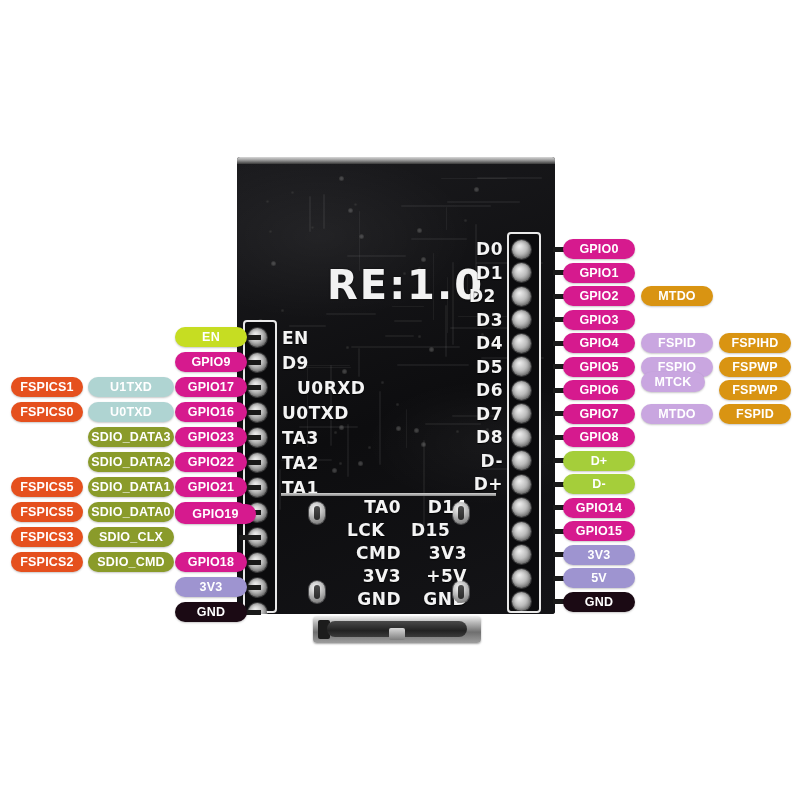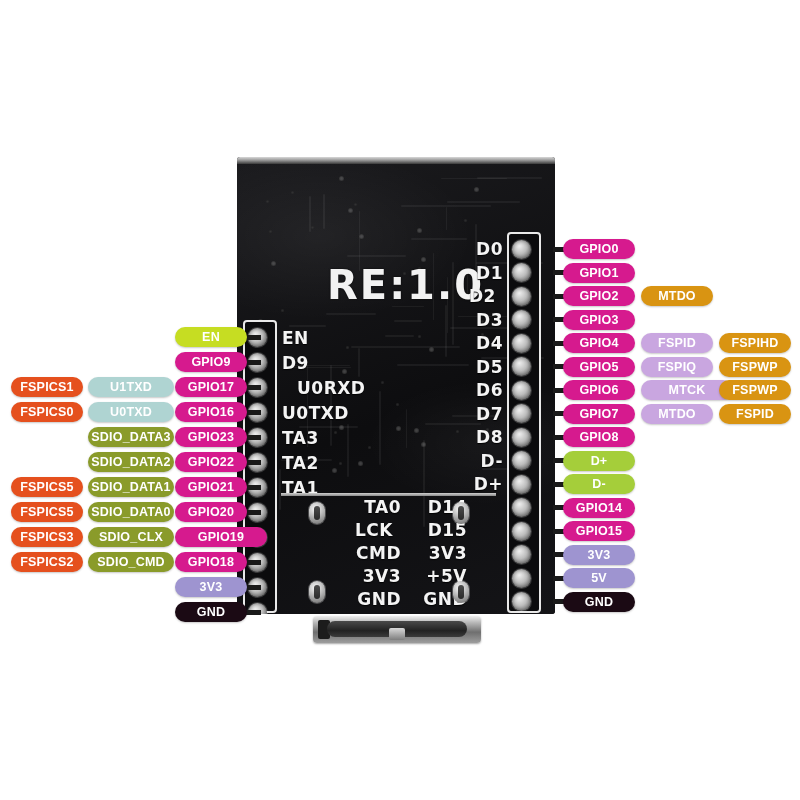--- a/index.html
+++ b/index.html
@@ -289,26 +289,26 @@
         <div class="silk" style="left: 232px; top: 176px; text-align: right; width: 34px;">D4</div>
         <div class="silk" style="left: 232px; top: 199.5px; text-align: right; width: 34px;">D5</div>
         <div class="silk" style="left: 232px; top: 223px; text-align: right; width: 34px;">D6</div>
         <div class="silk" style="left: 232px; top: 246.5px; text-align: right; width: 34px;">D7</div>
         <div class="silk" style="left: 232px; top: 270px; text-align: right; width: 34px;">D8</div>
         <div class="silk" style="left: 232px; top: 293.5px; text-align: right; width: 34px;">D-</div>
         <div class="silk" style="left: 232px; top: 317px; text-align: right; width: 34px;">D+</div>
       </div>
     <div id="silk-bottom">
         <div class="silk" style="left: 110px; top: 340px; width: 54px; text-align: right;">TA0</div>
-        <div class="silk" style="left: 110px; top: 363px; width: 54px; text-align: center;">LCK</div>
+        <div class="silk" style="left: 110px; top: 363px; width: 54px; text-align: left;">LCK</div>
         <div class="silk" style="left: 110px; top: 386px; width: 54px; text-align: right;">CMD</div>
         <div class="silk" style="left: 110px; top: 409px; width: 54px; text-align: right;">3V3</div>
         <div class="silk" style="left: 110px; top: 432px; width: 54px; text-align: right;">GND</div>
         <div class="silk" style="left: 174px; top: 340px; width: 56px; text-align: right;">D14</div>
-        <div class="silk" style="left: 174px; top: 363px; width: 56px; text-align: right;">D15</div>
+        <div class="silk" style="left: 174px; top: 363px; width: 56px; text-align: left;">D15</div>
         <div class="silk" style="left: 174px; top: 386px; width: 56px; text-align: right;">3V3</div>
         <div class="silk" style="left: 174px; top: 409px; width: 56px; text-align: right;">+5V</div>
         <div class="silk" style="left: 174px; top: 432px; width: 56px; text-align: right;">GND</div>
       </div>
 
     <div class="rail" style="left:6px; top:163px; width:30px; height:289px;"></div>
     <div class="rail" style="left:270px; top:75px; width:30px; height:377px;"></div>
     <div id="pads">
         <div class="pad" style="left: 11px; top: 170.5px;"></div>
         <div class="pad" style="left: 11px; top: 195.5px;"></div>
@@ -375,21 +375,21 @@
       <div class="pill" style="left: 88px; top: 452px; width: 86px; background: rgb(138, 155, 42);">SDIO_DATA2</div>
       <div class="stub" style="left: 239px; top: 484.5px; width: 22px;"></div>
       <div class="pill" style="left: 175px; top: 477px; width: 72px; background: rgb(214, 26, 142);">GPIO21</div>
       <div class="pill" style="left: 88px; top: 477px; width: 86px; background: rgb(138, 155, 42);">SDIO_DATA1</div>
       <div class="pill" style="left: 11px; top: 477px; width: 72px; background: rgb(229, 80, 30);">FSPICS5</div>
       <div class="stub" style="left: 239px; top: 509.5px; width: 22px;"></div>
       <div class="pill" style="left: 175px; top: 502px; width: 72px; background: rgb(214, 26, 142);">GPIO20</div>
       <div class="pill" style="left: 88px; top: 502px; width: 86px; background: rgb(138, 155, 42);">SDIO_DATA0</div>
       <div class="pill" style="left: 11px; top: 502px; width: 72px; background: rgb(229, 80, 30);">FSPICS5</div>
       <div class="stub" style="left: 239px; top: 534.5px; width: 22px;"></div>
-      <div class="pill" style="left: 175px; top: 527px; width: 92px; background: rgb(214, 26, 142);">GPIO19</div>
+      <div class="pill" style="left: 175px; top: 504px; width: 81px; background: rgb(214, 26, 142);">GPIO19</div>
       <div class="pill" style="left: 88px; top: 527px; width: 86px; background: rgb(138, 155, 42);">SDIO_CLX</div>
       <div class="pill" style="left: 11px; top: 527px; width: 72px; background: rgb(229, 80, 30);">FSPICS3</div>
       <div class="stub" style="left: 239px; top: 559.5px; width: 22px;"></div>
       <div class="pill" style="left: 175px; top: 552px; width: 72px; background: rgb(214, 26, 142);">GPIO18</div>
       <div class="pill" style="left: 88px; top: 552px; width: 86px; background: rgb(138, 155, 42);">SDIO_CMD</div>
       <div class="pill" style="left: 11px; top: 552px; width: 72px; background: rgb(229, 80, 30);">FSPICS2</div>
       <div class="stub" style="left: 239px; top: 584.5px; width: 22px;"></div>
       <div class="pill" style="left: 175px; top: 577px; width: 72px; background: rgb(158, 148, 208);">3V3</div>
       <div class="stub" style="left: 239px; top: 609.5px; width: 22px;"></div>
       <div class="pill" style="left: 175px; top: 602px; width: 72px; background: rgb(27, 10, 20);">GND</div>
@@ -407,21 +407,21 @@
       <div class="stub" style="left: 553px; top: 340.5px; width: 12px;"></div>
       <div class="pill" style="left: 563px; top: 333px; width: 72px; background: rgb(214, 26, 142);">GPIO4</div>
       <div class="pill" style="left: 641px; top: 333px; width: 72px; background: rgb(201, 166, 224);">FSPID</div>
       <div class="pill" style="left: 719px; top: 333px; width: 72px; background: rgb(217, 148, 18);">FSPIHD</div>
       <div class="stub" style="left: 553px; top: 364px; width: 12px;"></div>
       <div class="pill" style="left: 563px; top: 356.5px; width: 72px; background: rgb(214, 26, 142);">GPIO5</div>
       <div class="pill" style="left: 641px; top: 356.5px; width: 72px; background: rgb(201, 166, 224);">FSPIQ</div>
       <div class="pill" style="left: 719px; top: 356.5px; width: 72px; background: rgb(217, 148, 18);">FSPWP</div>
       <div class="stub" style="left: 553px; top: 387.5px; width: 12px;"></div>
       <div class="pill" style="left: 563px; top: 380px; width: 72px; background: rgb(214, 26, 142);">GPIO6</div>
-      <div class="pill" style="left: 641px; top: 380px; width: 92px; background: rgb(201, 166, 224); border-radius: 10px;">MTCK</div>
+      <div class="pill" style="left: 641px; top: 372px; width: 64px; background: rgb(201, 166, 224); border-radius: 10px;">MTCK</div>
       <div class="pill" style="left: 719px; top: 380px; width: 72px; background: rgb(217, 148, 18);">FSPWP</div>
       <div class="stub" style="left: 553px; top: 411px; width: 12px;"></div>
       <div class="pill" style="left: 563px; top: 403.5px; width: 72px; background: rgb(214, 26, 142);">GPIO7</div>
       <div class="pill" style="left: 641px; top: 403.5px; width: 72px; background: rgb(201, 166, 224);">MTDO</div>
       <div class="pill" style="left: 719px; top: 403.5px; width: 72px; background: rgb(217, 148, 18);">FSPID</div>
       <div class="stub" style="left: 553px; top: 434.5px; width: 12px;"></div>
       <div class="pill" style="left: 563px; top: 427px; width: 72px; background: rgb(214, 26, 142);">GPIO8</div>
       <div class="stub" style="left: 553px; top: 458px; width: 12px;"></div>
       <div class="pill" style="left: 563px; top: 450.5px; width: 72px; background: rgb(165, 206, 58);">D+</div>
       <div class="stub" style="left: 553px; top: 481.5px; width: 12px;"></div>

